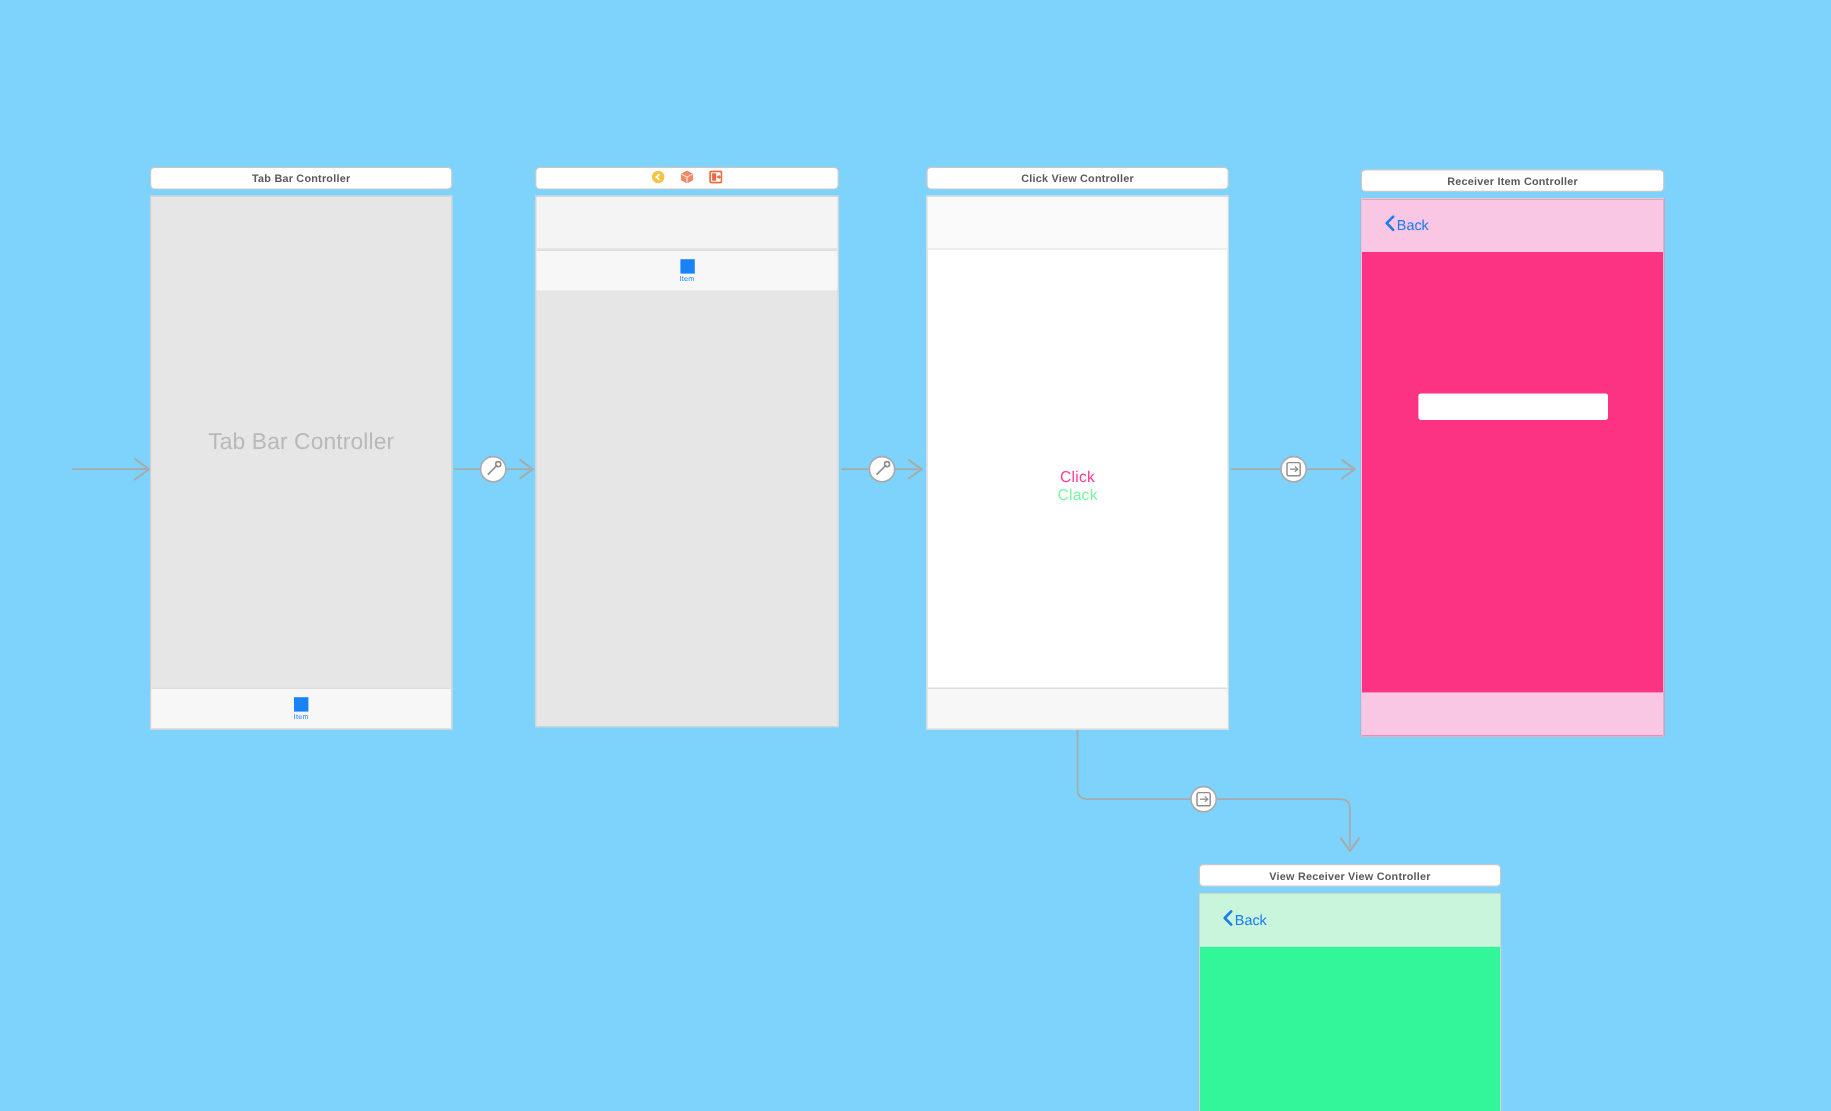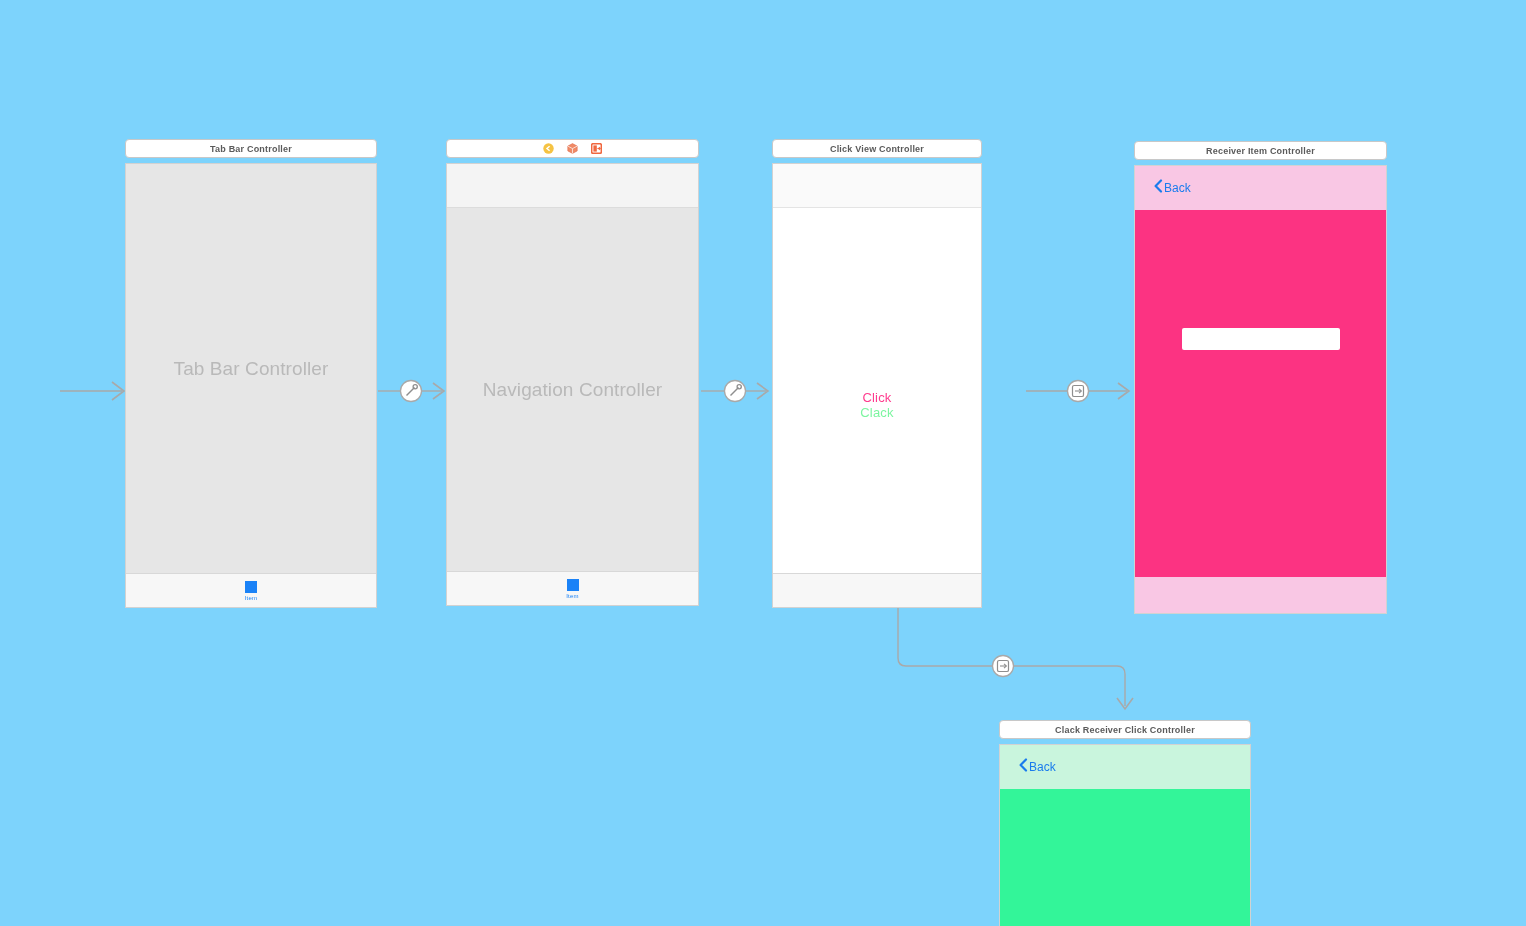--- a/index.html
+++ b/index.html
@@ -225,31 +225,28 @@
       <span class="dock-icon">
         <svg width="11" height="11" viewBox="0 0 11 11">
           <rect x="0.7" y="0.7" width="9.6" height="9.6" rx="1.2" fill="none" stroke="#f0673f" stroke-width="1.5"></rect>
           <rect x="2.4" y="2.4" width="3.4" height="6.2" fill="#f0673f"></rect>
           <path d="M6.4 5.5 L9.1 5.5 M7.9 4.2 L9.2 5.5 L7.9 6.8" fill="none" stroke="#f0673f" stroke-width="1.1"></path>
         </svg>
       </span>
     </div>
     <div class="scene-body" style="height:443px; background:#e6e6e6;">
       <div style="height:44px; background:#f4f4f4; border-bottom:1px solid #dcdcdc; flex:0 0 auto;"></div>
-      <div class="body-fill">
-        <span class="placeholder-label">Navigation Controller</span>
-      </div>
       <div class="tabbar">
         <div class="tab-square"></div>
         <div class="tab-label">Item</div>
       </div>
     </div>
   </div>
 
-  <div class="scene" style="left:772px; top:139px; width:210px;">
+  <div class="scene" style="left:772px; top:139px; width:252px;">
     <div class="scene-title">Click View Controller</div>
     <div class="scene-body" style="height:445px; background:#ffffff;">
       <div style="height:44px; background:#fafafa; border-bottom:1px solid #e4e4e4; flex:0 0 auto;"></div>
       <div class="body-fill">
         <div class="stack-labels" style="transform: translateY(14px);">
           <span class="lbl" style="color:#ff3b8e;">Click</span>
           <span class="lbl" style="color:#7cf5a0;">Clack</span>
         </div>
       </div>
       <div style="height:34px; background:#f7f7f7; border-top:1px solid #d8d8d8; flex:0 0 auto;"></div>
@@ -270,21 +267,21 @@
         </span>
       </div>
       <div class="body-fill">
         <div class="textfield" style="left:47px; top:118px; width:158px; height:22px;" title=""></div>
       </div>
       <div style="height:36px; background:#f9c7e4; flex:0 0 auto;"></div>
     </div>
   </div>
 
   <div class="scene" style="left:999px; top:720px; width:252px;">
-    <div class="scene-title">Clack Receiver Click Controller</div>
+    <div class="scene-title">View Receiver View Controller</div>
     <div class="scene-body" style="height:250px; background:#33f599;">
       <div class="nav-bar" style="background:#c9f5dd; border-bottom:none;">
         <span class="back-btn">
           <span class="chev">
             <svg width="9" height="14" viewBox="0 0 9 14">
               <polyline points="7,1.5 1.6,7 7,12.5" fill="none" stroke="#1a7ced" stroke-width="2.2" stroke-linecap="round" stroke-linejoin="round"></polyline>
             </svg>
           </span>
           <span>Back</span>
         </span>

